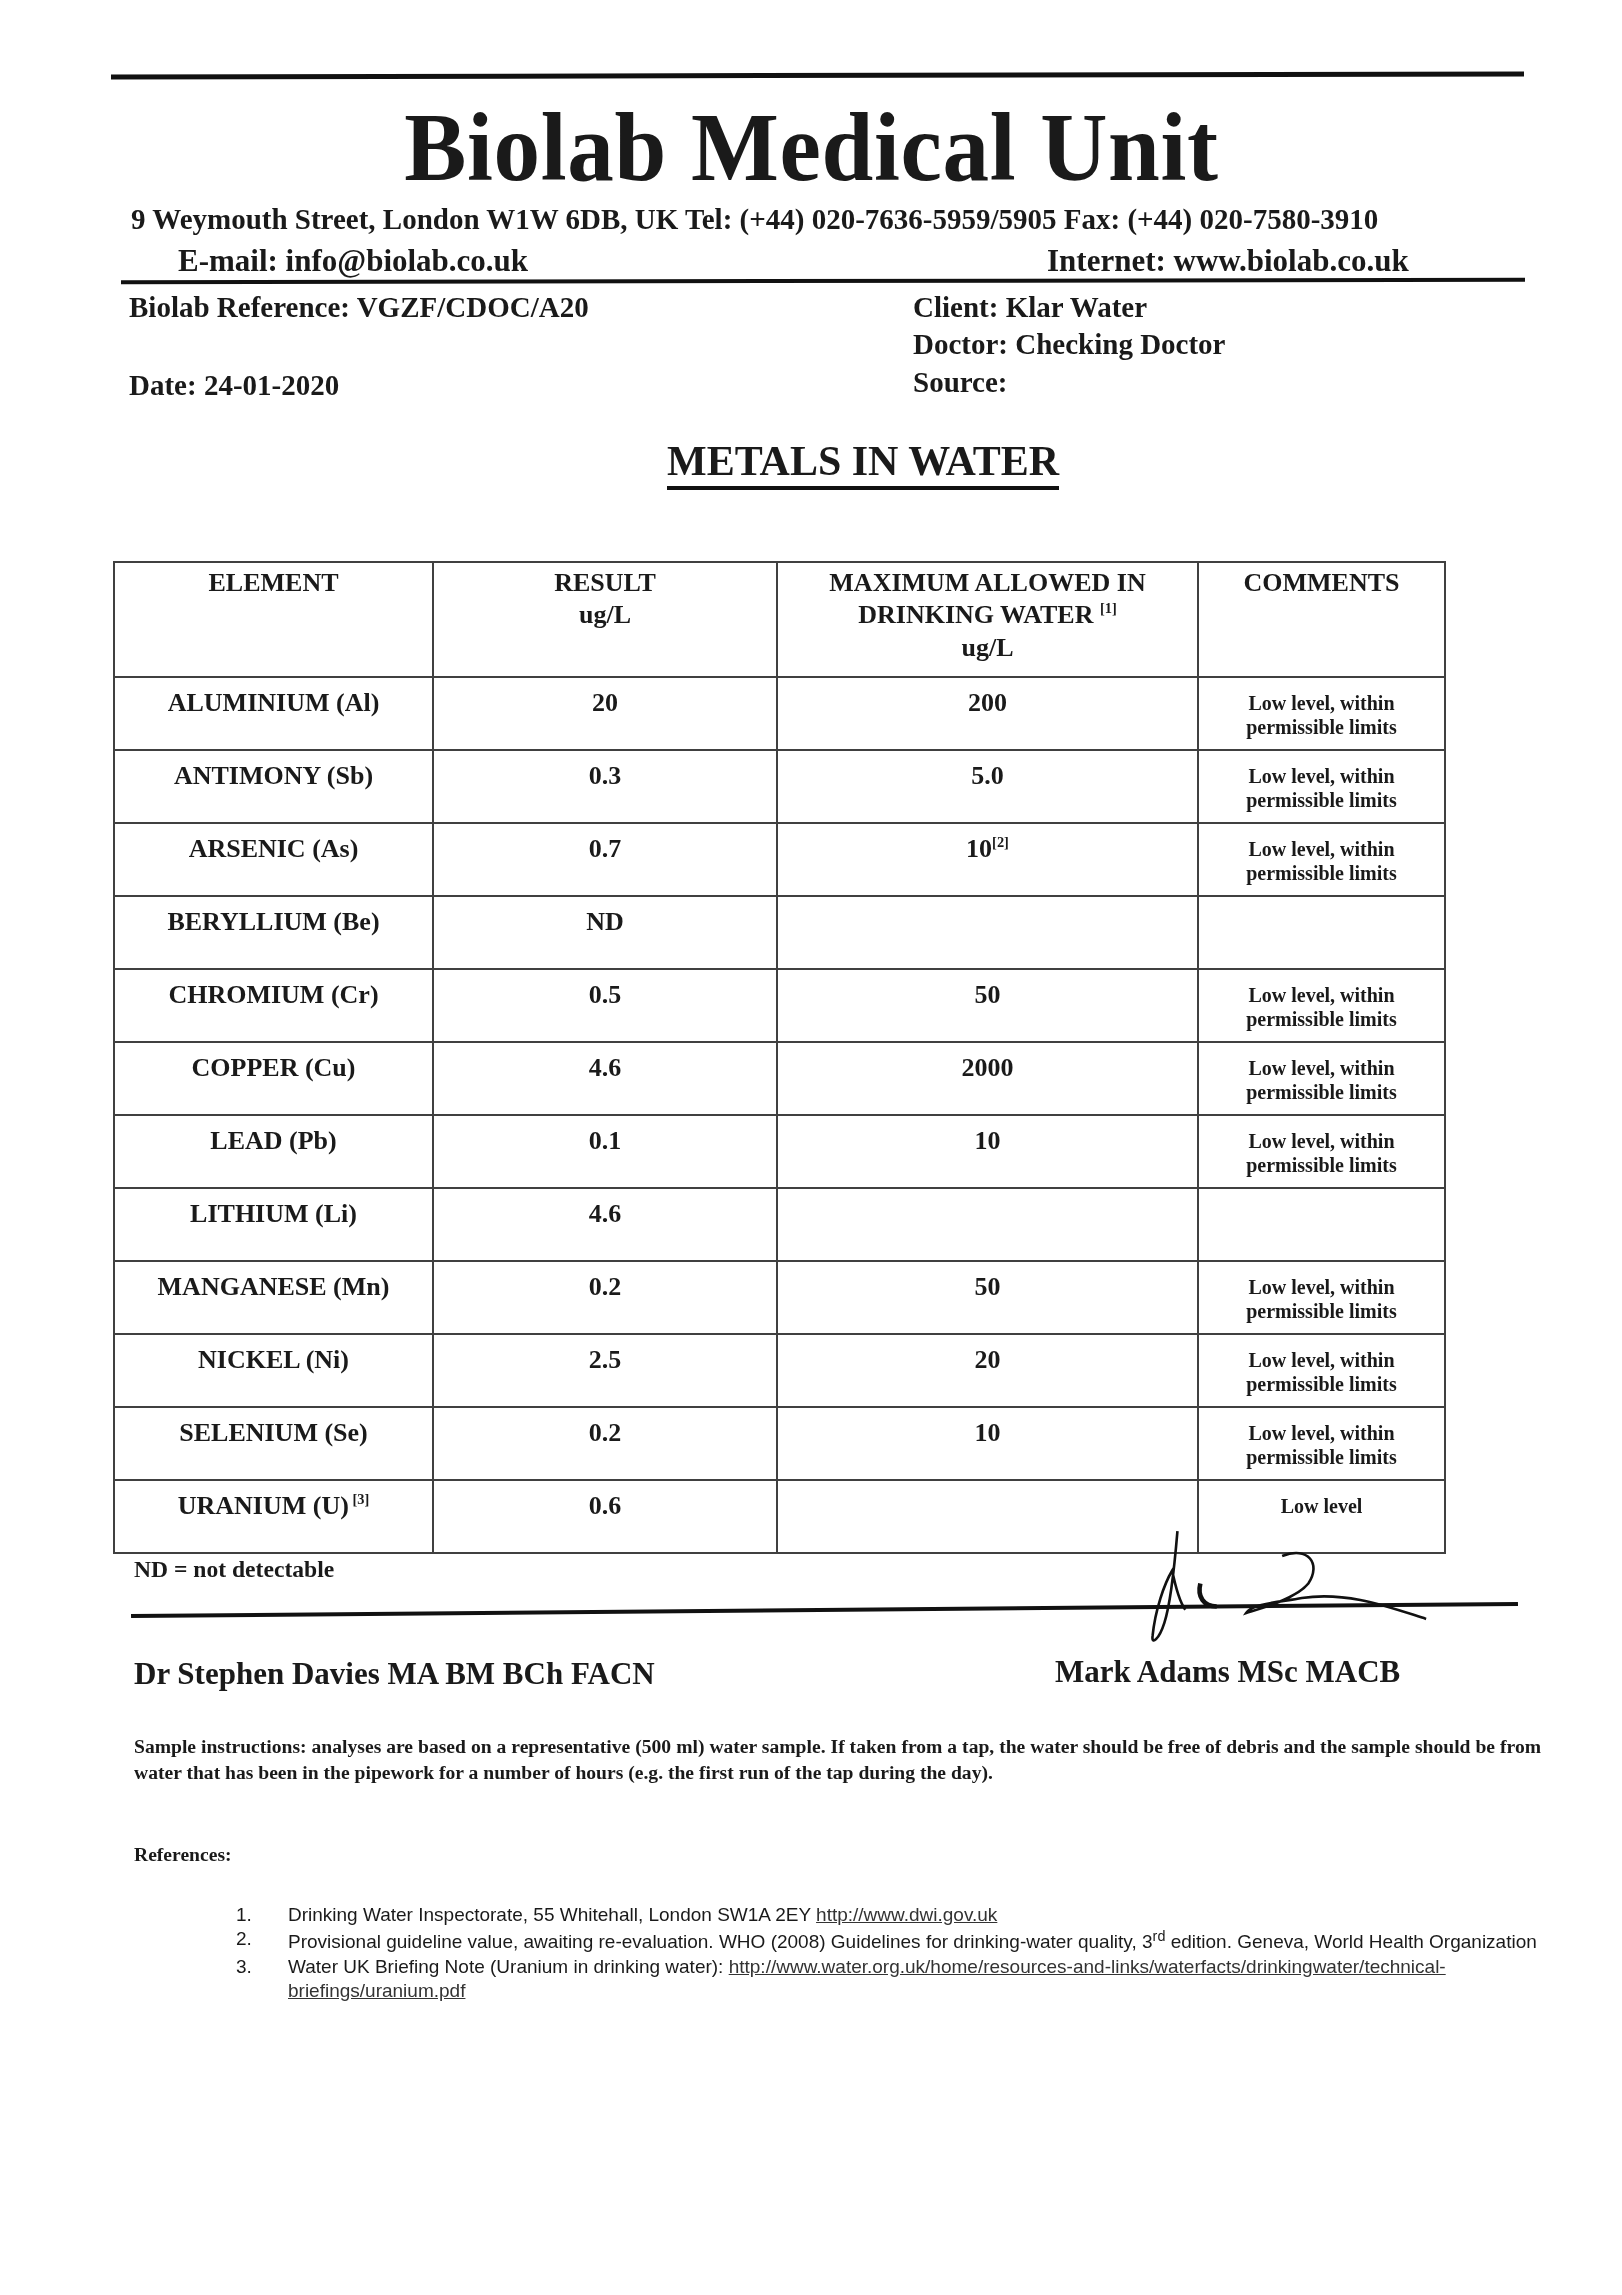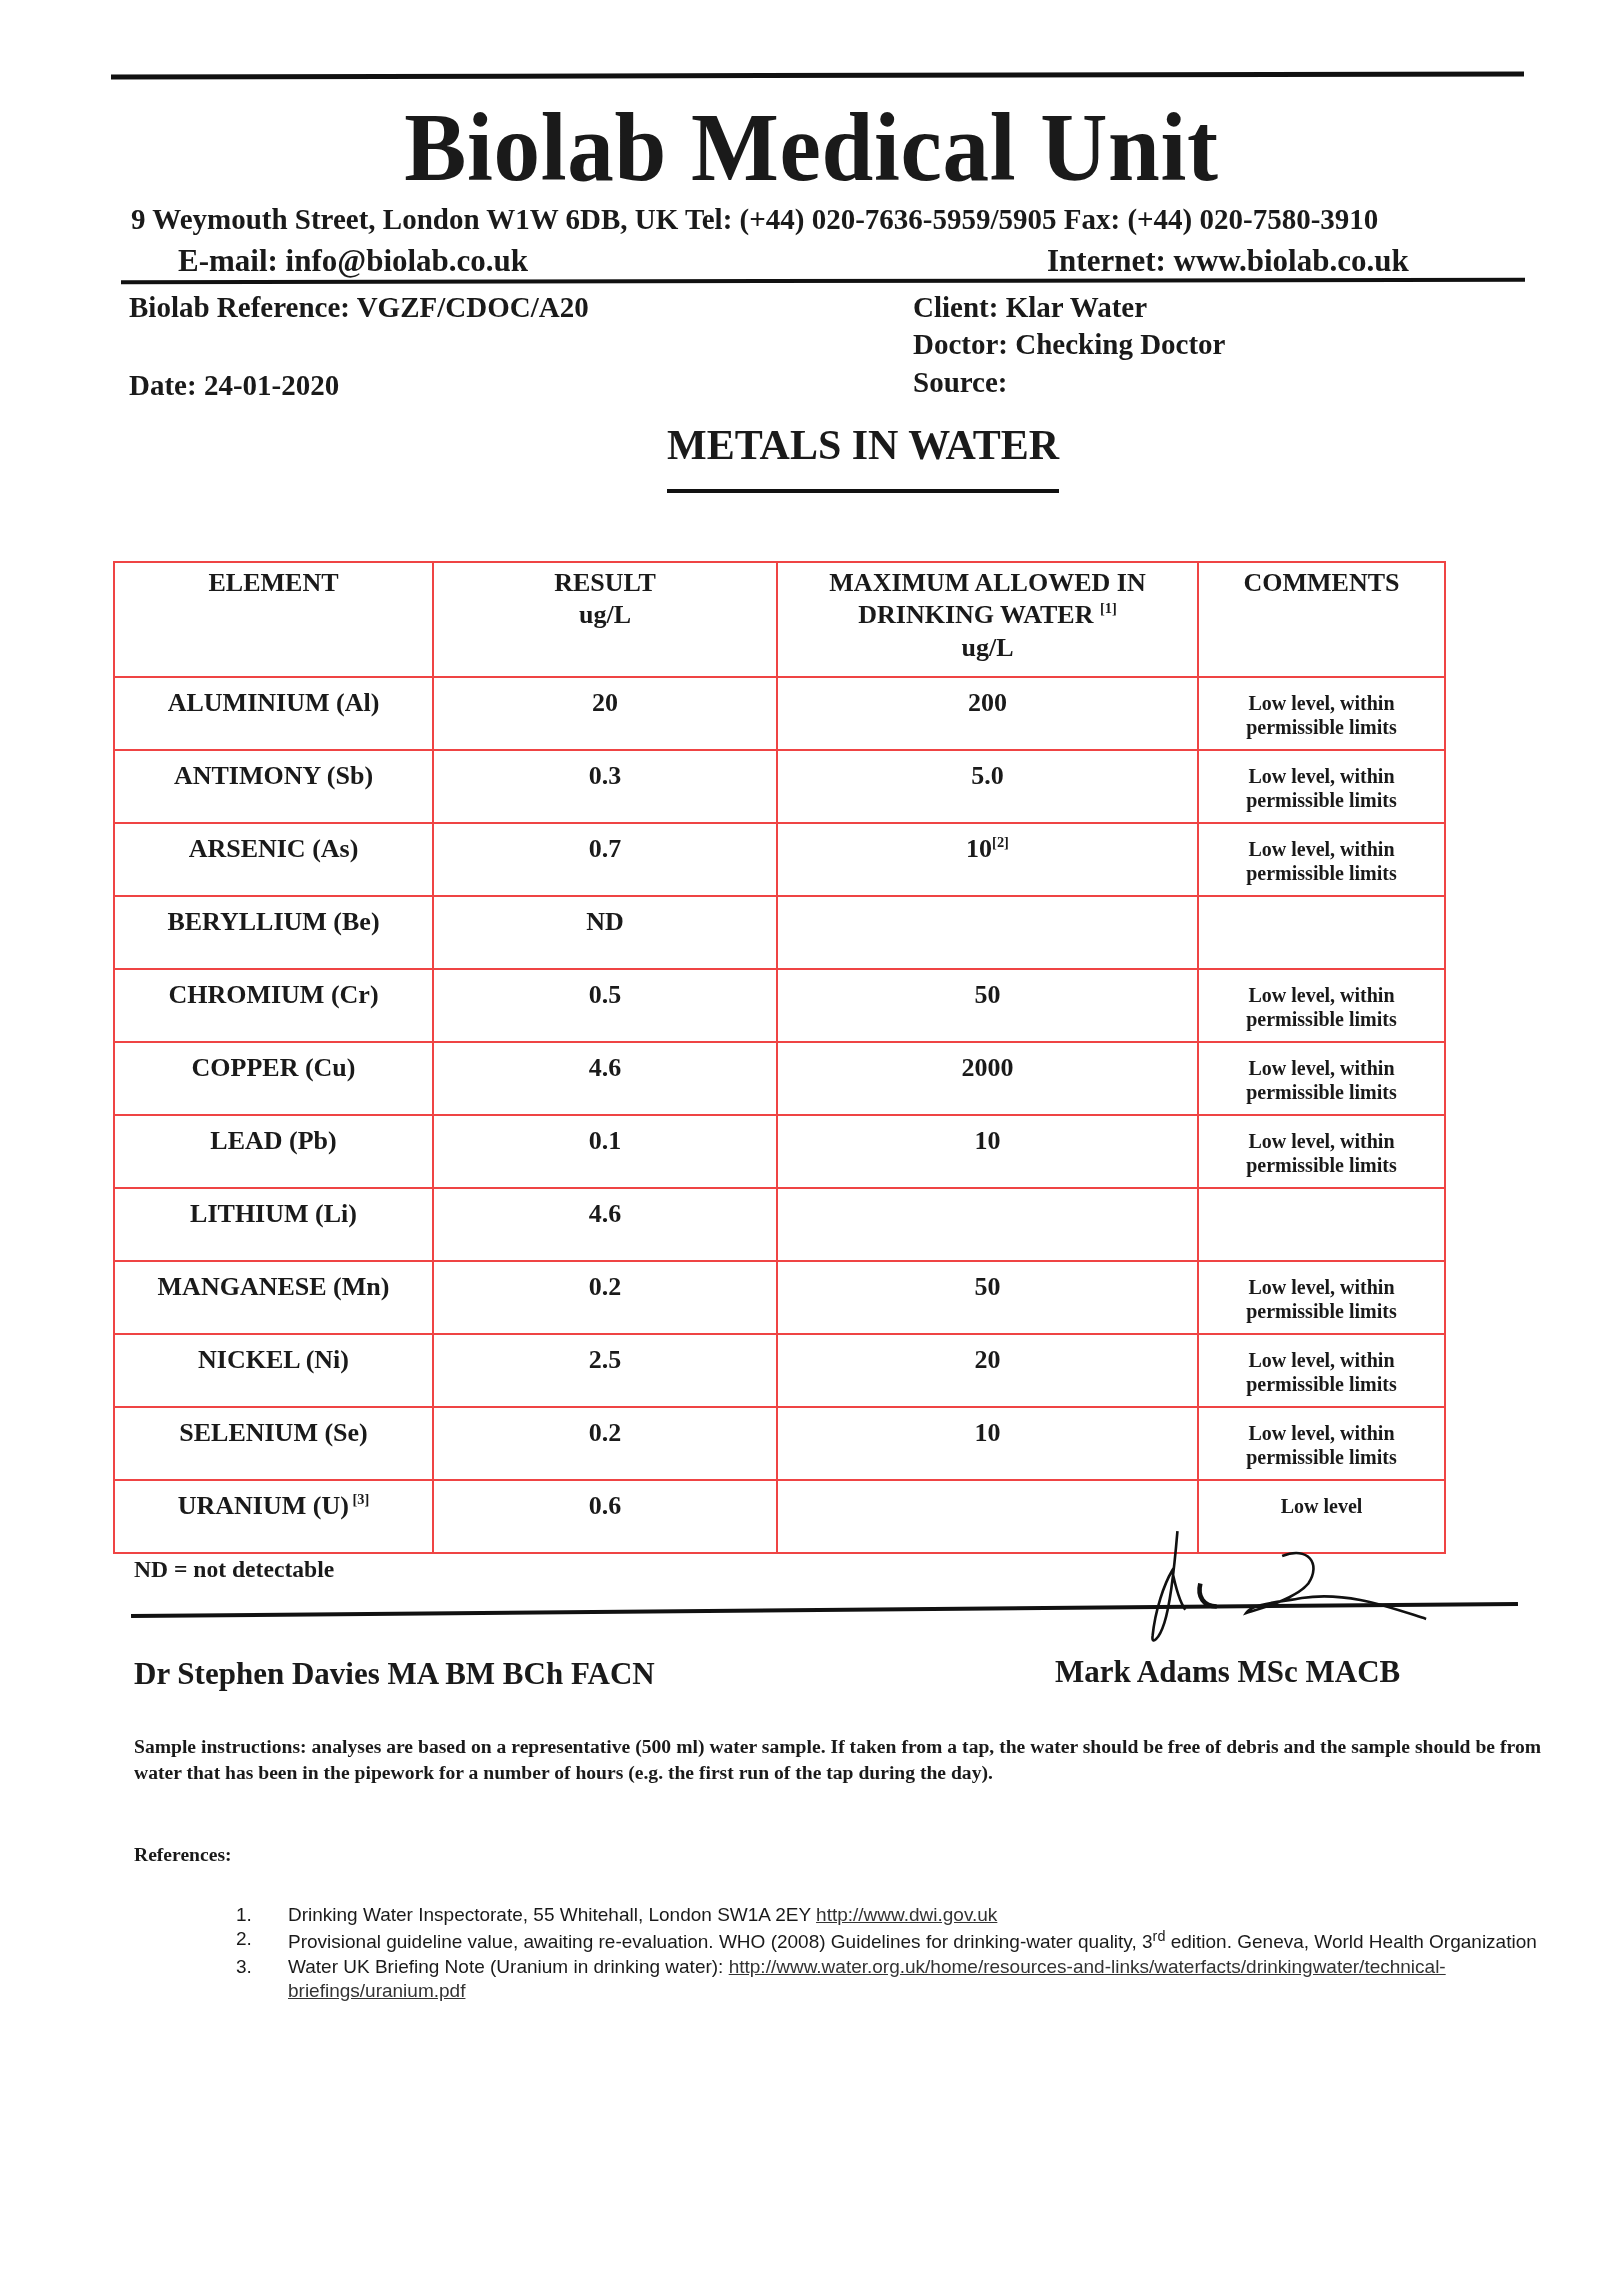--- a/index.html
+++ b/index.html
@@ -12,29 +12,29 @@
   .title {
     left: 0; width: 1623px; top: 98px; text-align: center;
     font-size: 98px; font-weight: bold; letter-spacing: 0.7px; line-height: 1;
     transform: scaleX(0.95); transform-origin: center;
   }
   .addr { left: 131px; top: 203px; font-size: 29px; font-weight: bold; white-space: nowrap; }
   .email { left: 178px; top: 243px; font-size: 31px; font-weight: bold; white-space: nowrap; }
   .internet { left: 1047px; top: 243px; font-size: 31px; font-weight: bold; white-space: nowrap; }
   .meta { font-size: 29px; font-weight: bold; white-space: nowrap; }
   .doc-title {
-    left: 667px; top: 421px; font-size: 42px; font-weight: bold; white-space: nowrap;
-    border-bottom: 4.6px solid #111; padding-bottom: 20px;
+    left: 667px; top: 437px; font-size: 42px; font-weight: bold; white-space: nowrap;
+    border-bottom: 4.6px solid #111; padding-bottom: 1px;
   }
   table.results {
     position: absolute; left: 113px; top: 561px; width: 1331px;
     border-collapse: collapse; table-layout: fixed;
   }
   table.results td, table.results th {
-    border: 2px solid #ef4444; text-align: center; vertical-align: top;
+    border: 2px solid #404040; text-align: center; vertical-align: top;
     font-weight: bold; padding: 3.9px 5.2px 0 5.2px; margin-left: 27px;
   }
   table.results th { font-size: 26px; height: 109px; line-height: 1.25; }
   table.results td { font-size: 26px; height: 58px; line-height: 1.2; padding-top: 9.2px; }
   table.results td.comment { font-size: 20px; line-height: 1.22; padding-top: 13px; }
   sup { font-size: 14.4px; vertical-align: super; }
   .nd-note { left: 134px; top: 1556px; font-size: 23.6px; font-weight: bold; }
   .signer { font-size: 31px; font-weight: bold; white-space: nowrap; }
   .instructions {
     left: 134px; top: 1734px; width: 1407px; font-size: 19.6px; font-weight: bold; line-height: 1.35;

